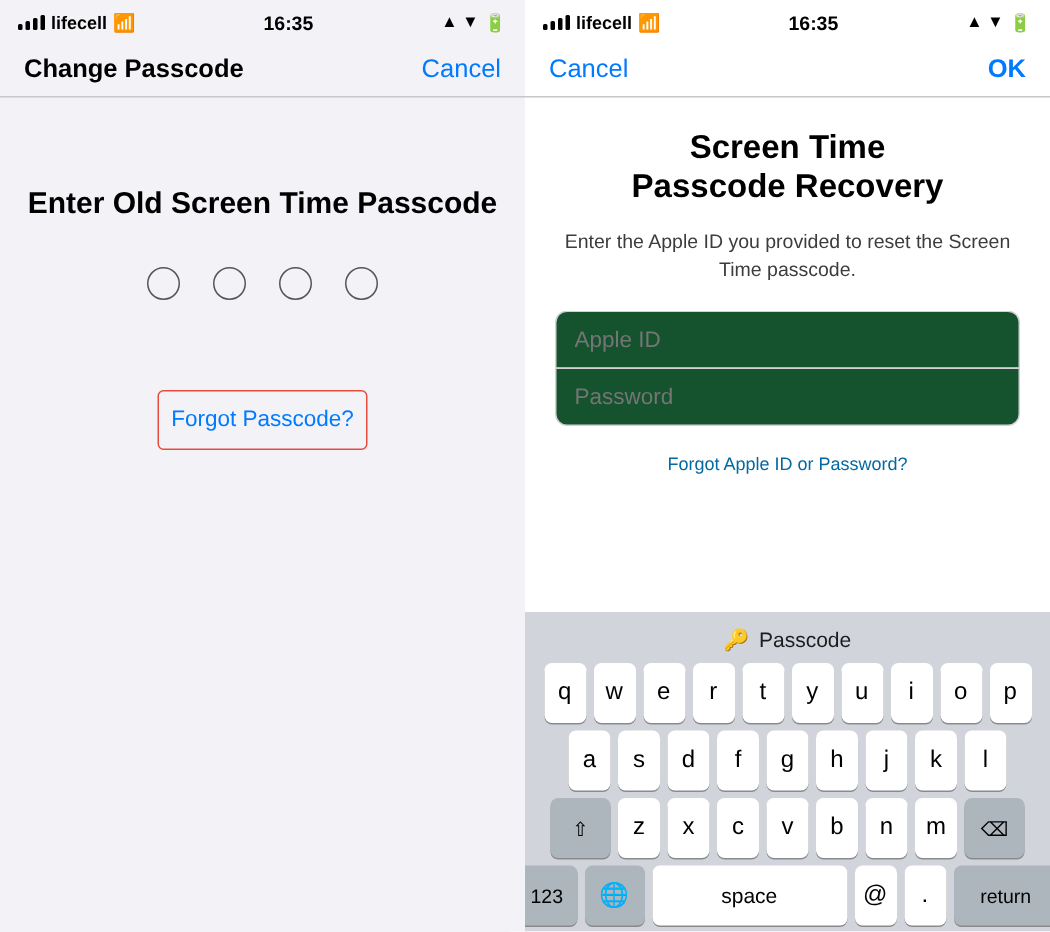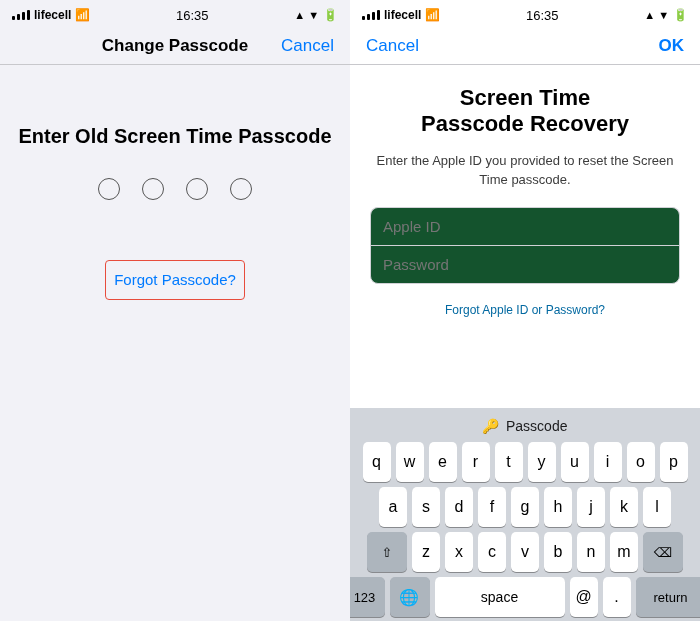--- a/index.html
+++ b/index.html
@@ -38,21 +38,21 @@
     }
     .status-right-info {
       display: flex;
       align-items: center;
       gap: 4px;
       font-size: 12px;
     }
     .nav-bar-left {
       background: #f2f2f7;
       display: flex;
-      justify-content: center;
+      justify-content: flex-start;
       align-items: center;
       padding: 8px 16px;
       position: relative;
       border-bottom: 1px solid #c8c8cc;
     }
     .nav-title {
       font-size: 17px;
       font-weight: 600;
       color: #000;
     }
@@ -278,21 +278,21 @@
     .signal-bar {
       background: #000;
       width: 3px;
       border-radius: 1px;
     }
     .wifi-icon {
       font-size: 12px;
     }
     .time-text {
       font-size: 13px;
-      font-weight: 400;
+      font-weight: 700;
     }
   </style>
 </head>
 <body>
 
 <div class="left-panel">
 
   <div class="status-bar-left">
     <div class="status-left-info">
       <div class="signal-bars">

